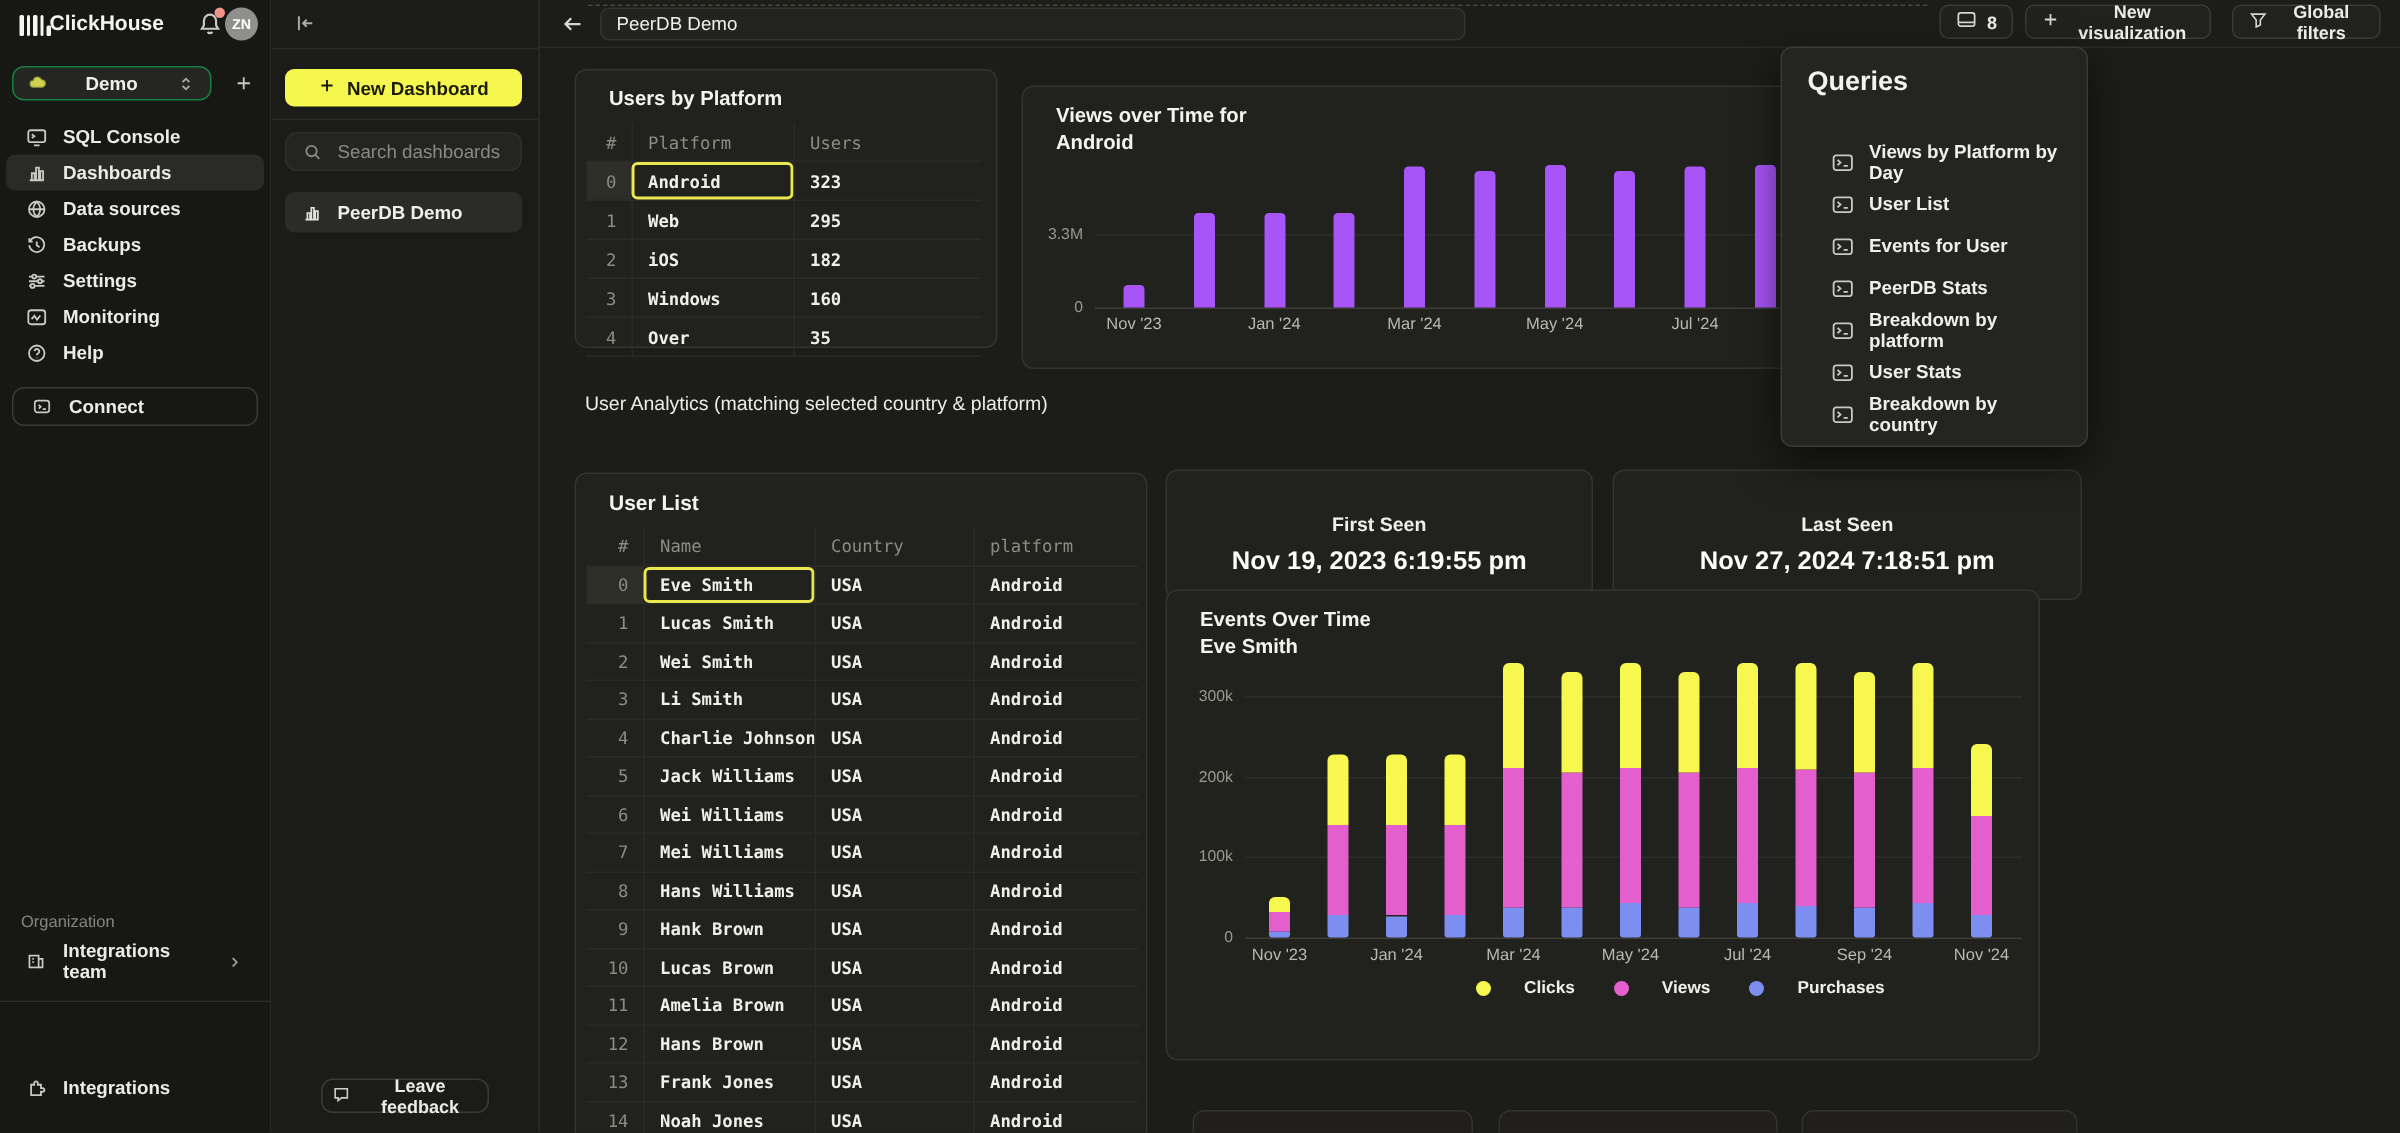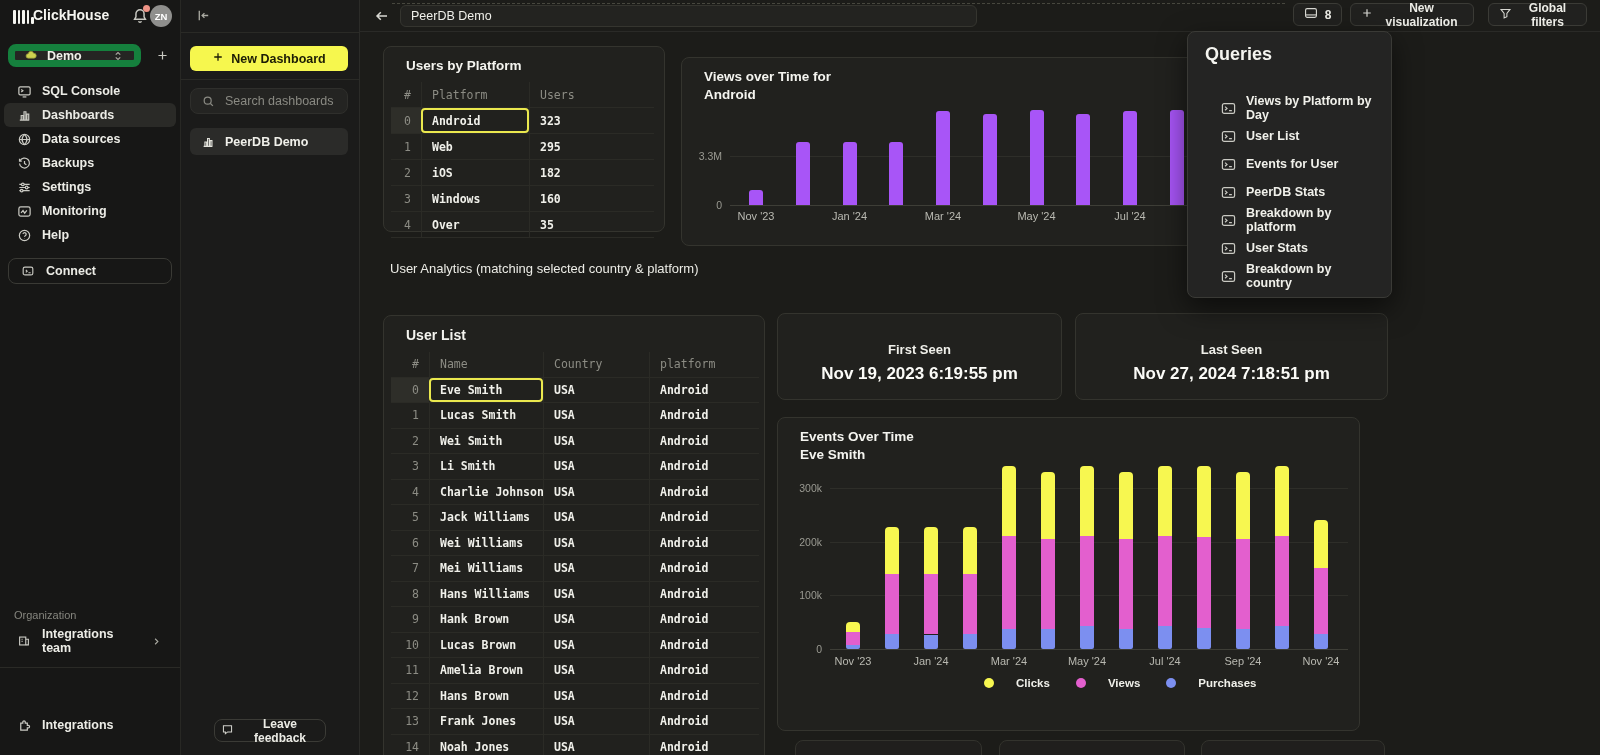--- a/index.html
+++ b/index.html
@@ -10,22 +10,22 @@
   
   .sidebar{position:absolute;left:0;top:0;width:180px;height:755px;background:#171716;border-right:1px solid #282824;}
   .brand-row{position:absolute;left:0;top:0;width:180px;height:32px;}
   .logo{position:absolute;left:13px;top:8px;display:flex;align-items:flex-end;gap:2px;height:16px;}
   .logo i{display:block;width:2.5px;background:#f5f5f0;border-radius:1px;}
   .brand-name{position:absolute;left:33px;top:7px;font-size:14px;font-weight:bold;color:#f5f5f0;}
   .bell{position:absolute;left:131px;top:7px;width:18px;height:18px;}
   .bell .dot{position:absolute;right:-1px;top:-2px;width:7px;height:7px;border-radius:50%;background:#ef9486;}
   .avatar{position:absolute;left:150px;top:5px;width:22px;height:22px;border-radius:50%;background:#8f8f8d;
           display:flex;align-items:center;justify-content:center;font-size:9.5px;font-weight:bold;color:#fff;}
-  .ws-select{position:absolute;left:8px;top:44px;width:133px;height:23px;background:#252523;border:7px solid #15803d;
-             border-radius:8px;display:flex;align-items:center;padding:0 8px;box-sizing:border-box;gap:8px;}
+  .ws-select{position:absolute;left:8px;top:44px;width:133px;height:23px;background:#252523;border:1px solid #15803d;
+             border-radius:8px;display:flex;align-items:center;padding:0 8px;box-sizing:border-box;gap:24px;}
   .ws-select .lbl{font-size:12.5px;font-weight:bold;color:#f0f0ea;flex:1;}
   .ws-add{position:absolute;left:150px;top:44px;width:24px;height:23px;display:flex;align-items:center;justify-content:center;}
   .nav{position:absolute;left:0;top:79px;width:180px;}
   .nav-item{position:relative;margin:0 4px;height:24px;border-radius:6px;display:flex;align-items:center;gap:10px;
             padding:0 12px;box-sizing:border-box;cursor:pointer;}
   .nav-item.active{background:#2a2a27;}
   .nav-txt, .foot-txt{font-size:12.5px;font-weight:bold;color:#ecece6;}
   .icon14{width:16px;height:16px;display:inline-flex;align-items:center;justify-content:center;flex:0 0 16px;}
   .connect-btn{position:absolute;left:8px;top:258px;width:164px;height:26px;border:1px solid #3a3a35;border-radius:8px;
                display:flex;align-items:center;gap:10px;padding:0 11px;box-sizing:border-box;}
@@ -503,21 +503,21 @@
 
 <div class="card" style="left:777px;top:313px;width:285px;height:87px;">
   <div class="stat-label">First Seen</div>
   <div class="stat-value">Nov 19, 2023 6:19:55 pm</div>
 </div>
 <div class="card" style="left:1075px;top:313px;width:313px;height:87px;">
   <div class="stat-label">Last Seen</div>
   <div class="stat-value">Nov 27, 2024 7:18:51 pm</div>
 </div>
 
-<div class="card" style="left:777px;top:417px;width:583px;height:314px;">
+<div class="card" style="left:777px;top:393px;width:583px;height:314px;">
   <div class="card-title">
     <div>Events Over Time</div>
     <div>Eve Smith</div>
   </div>
   <div class="plot">
       <div class="gridline zero" style="left: 52px; top: 231px; width: 518px;"></div>
       <div class="ytick" style="left: 0px; top: 225px; width: 44px;">0</div>
       <div class="gridline" style="left: 52px; top: 177.3px; width: 518px;"></div>
       <div class="ytick" style="left: 0px; top: 171.3px; width: 44px;">100k</div>
       <div class="gridline" style="left: 52px; top: 123.6px; width: 518px;"></div>

